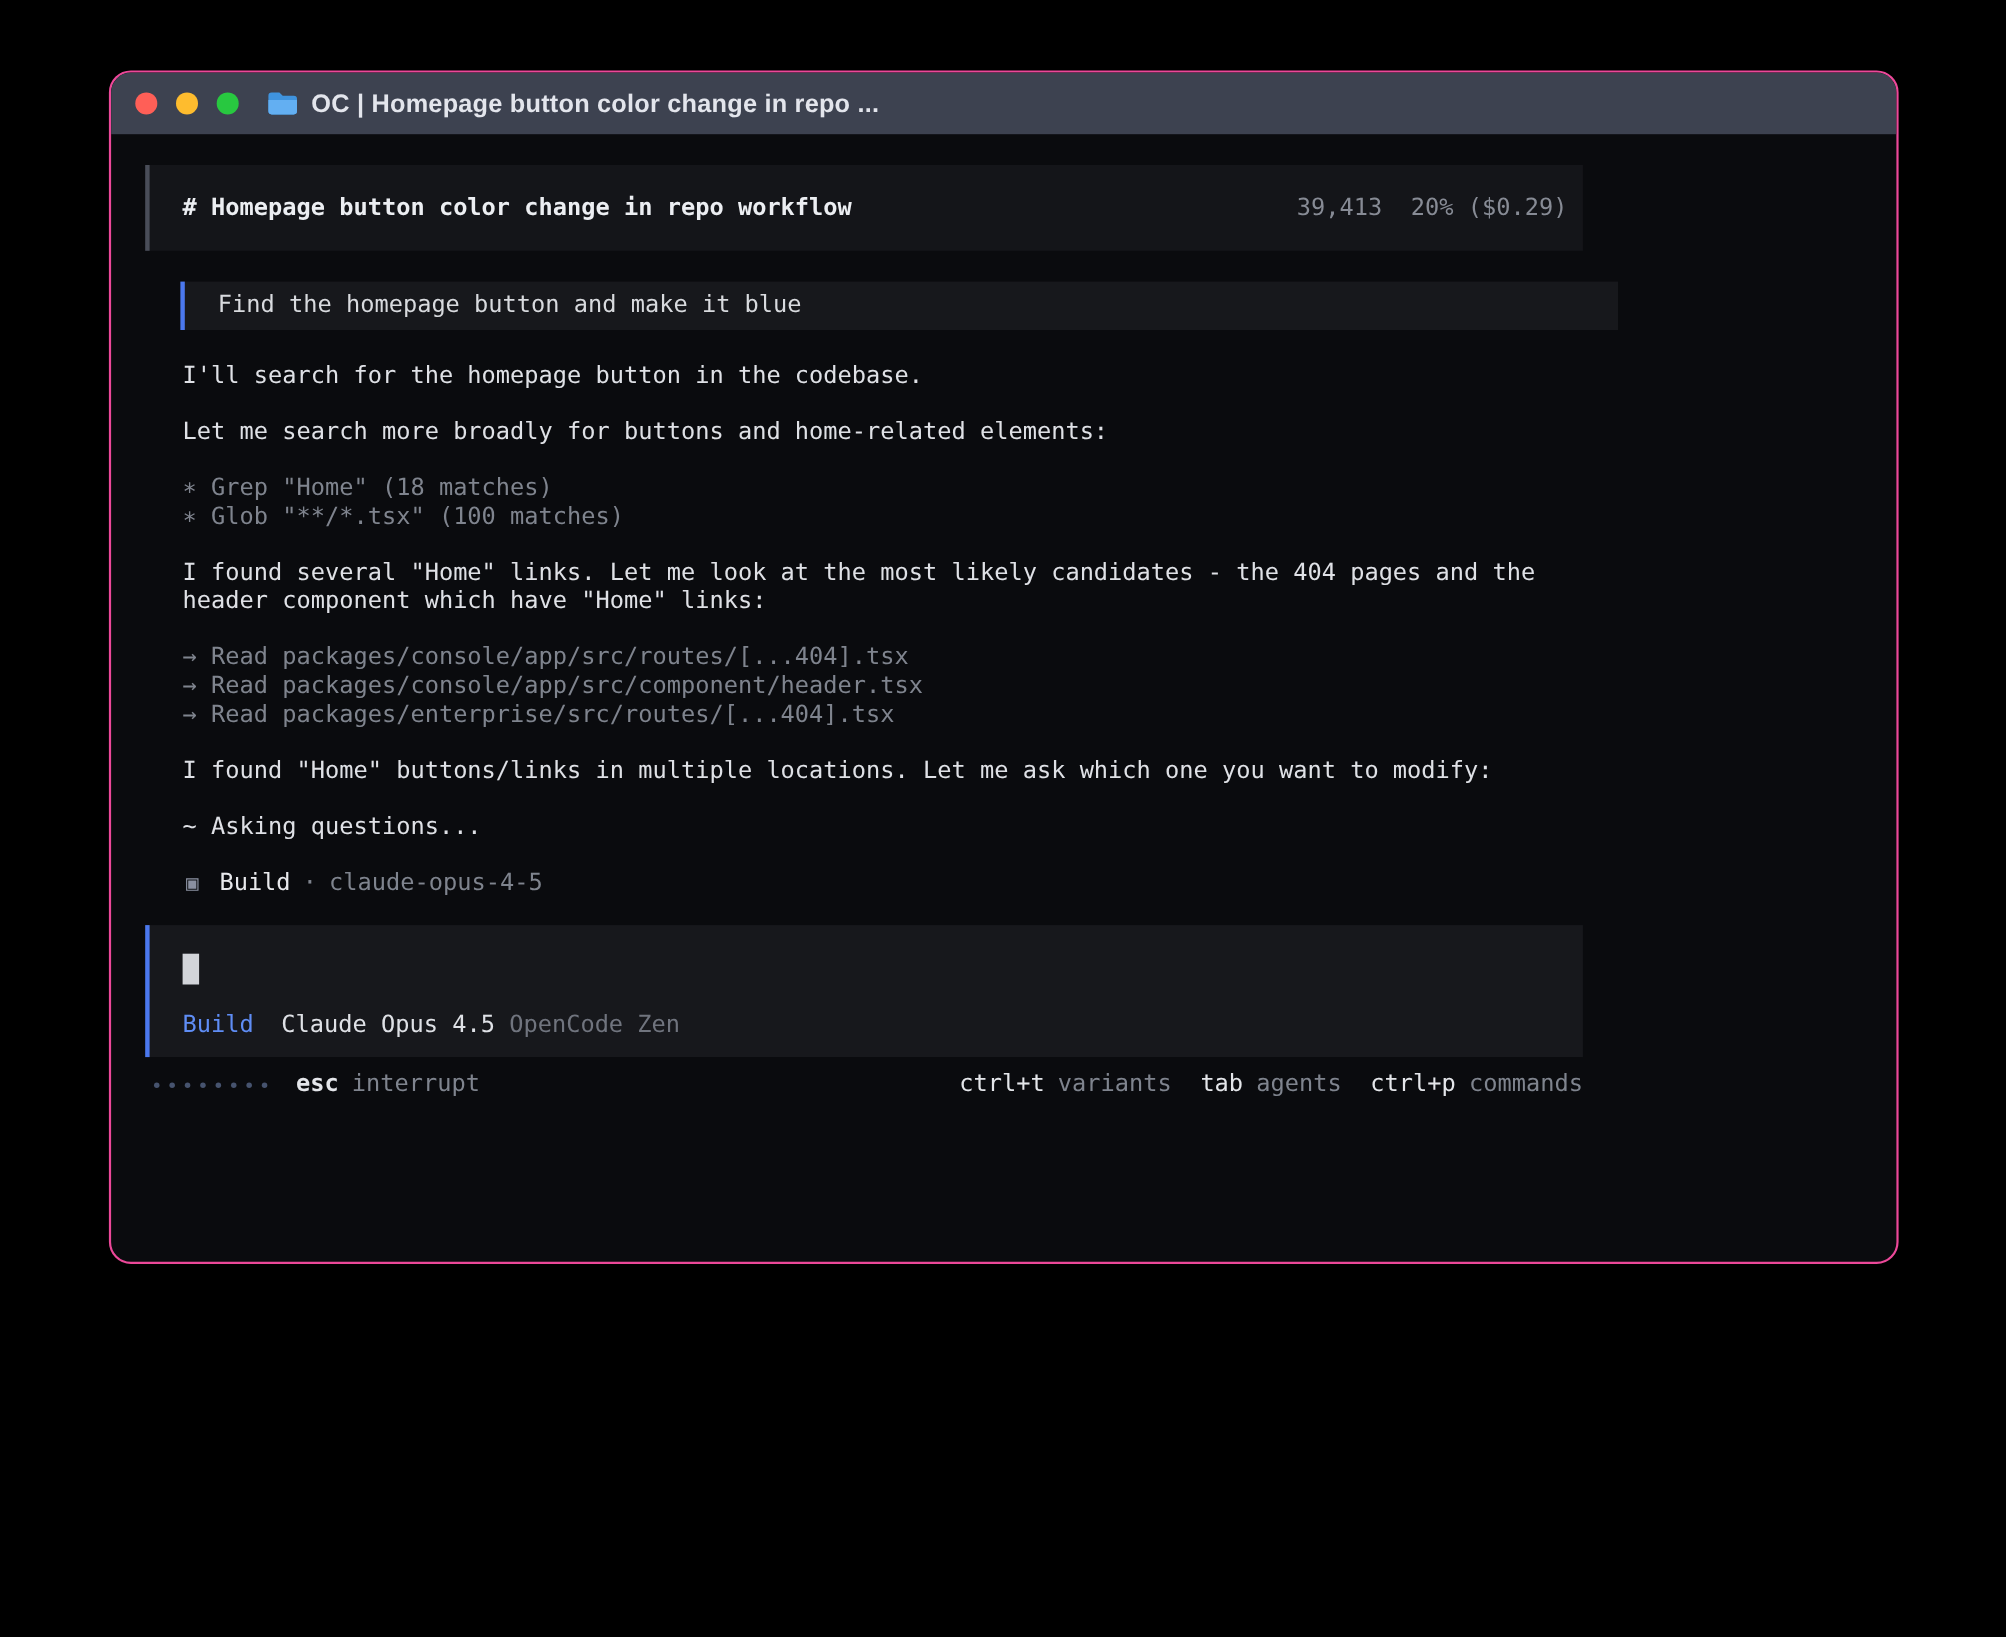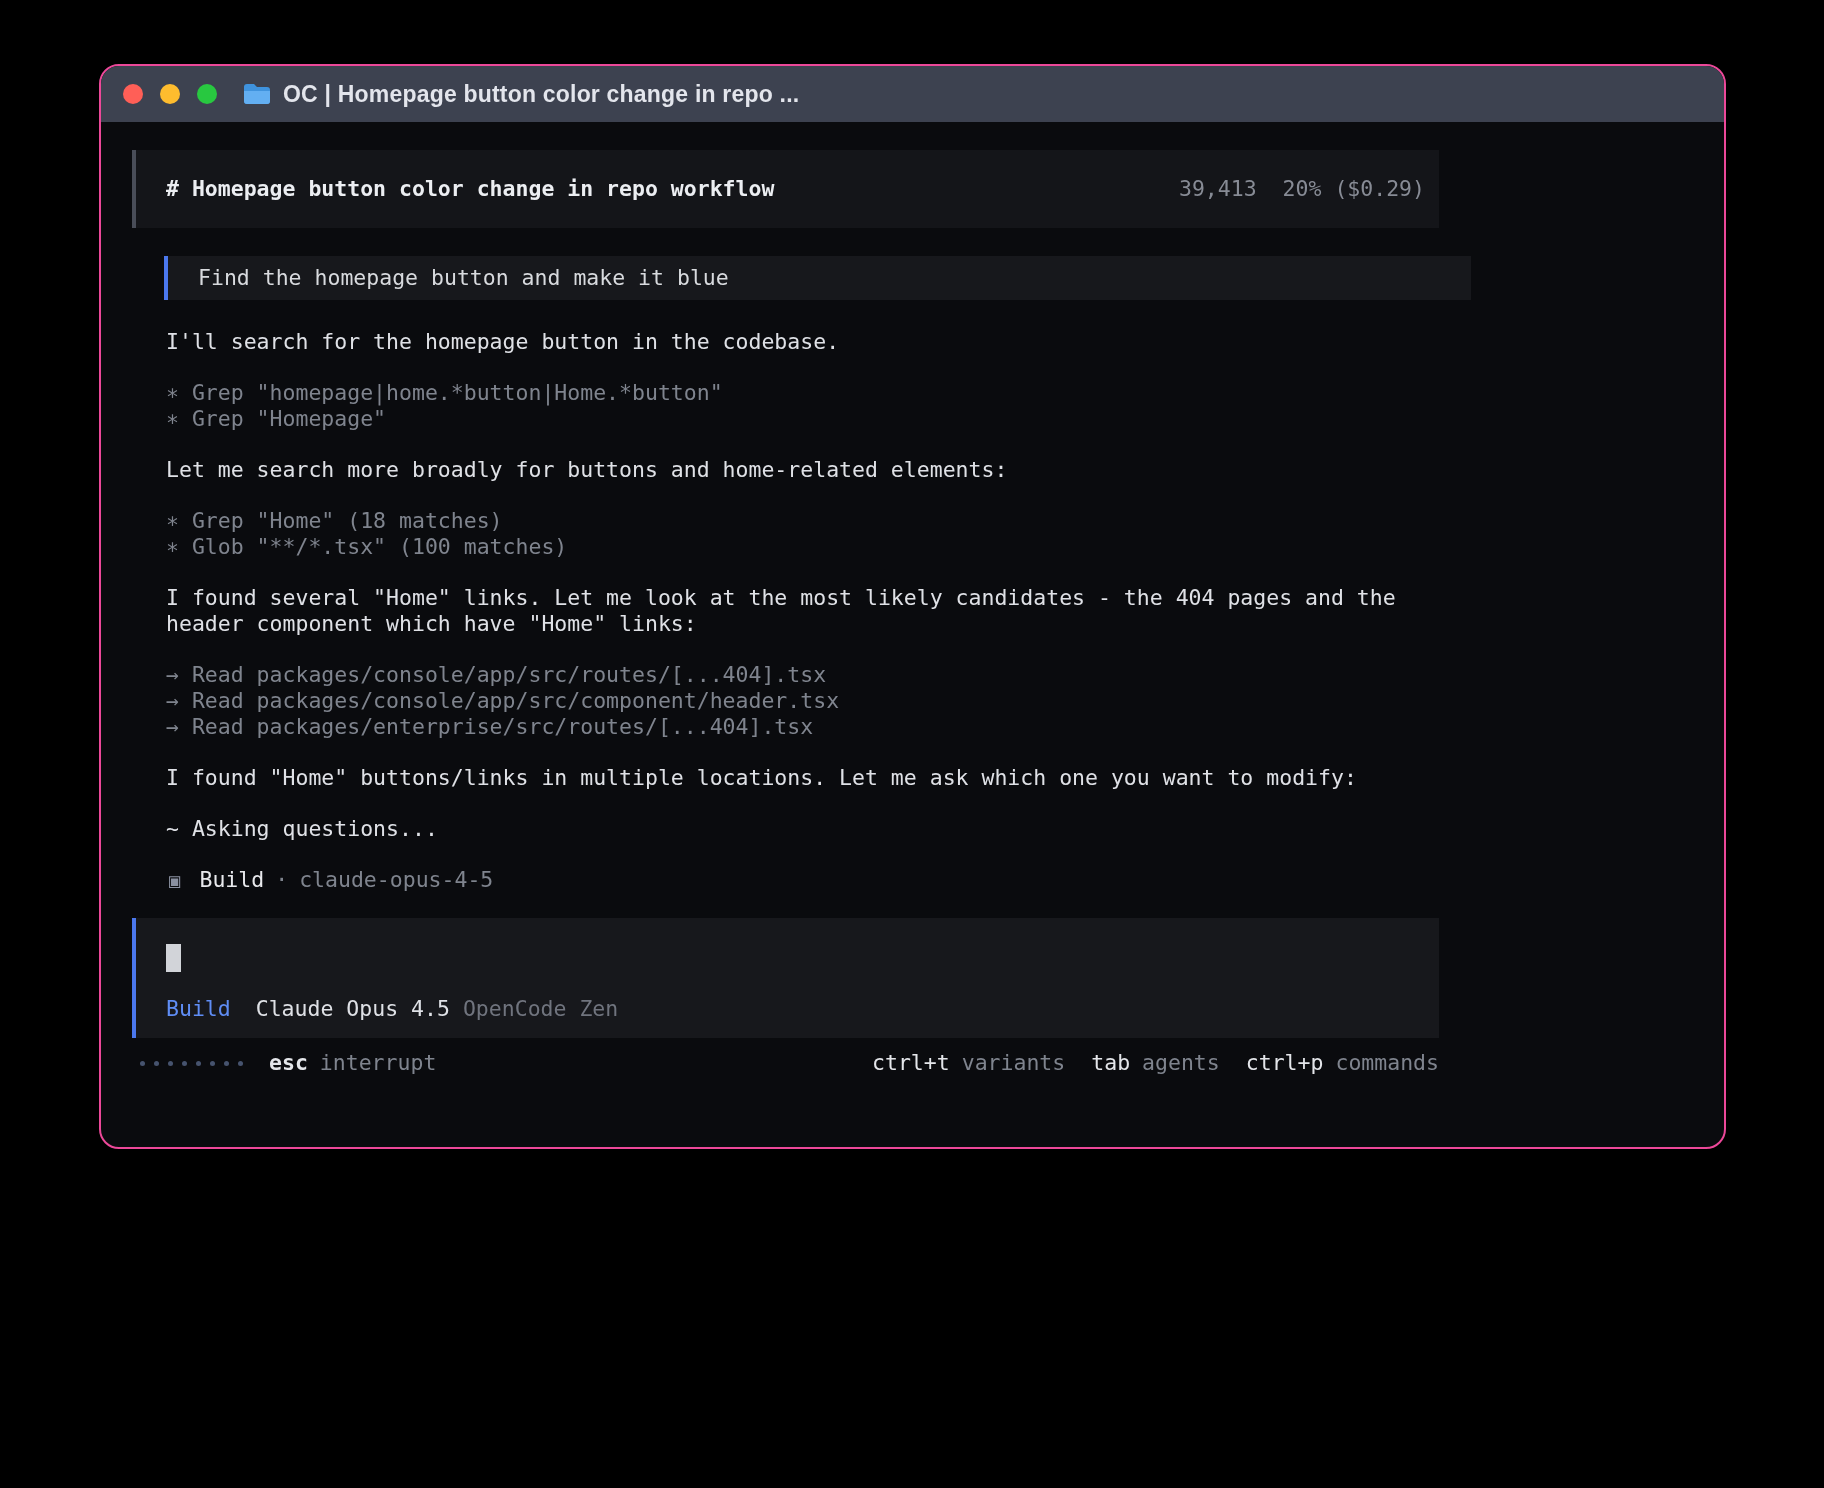--- a/index.html
+++ b/index.html
@@ -111,24 +111,20 @@
           <span>20% ($0.29)</span>
         </span>
       </div>
 
       <div class="block user-block">
         <span>Find the homepage button and make it blue</span>
       </div>
 
       <div class="para first">I'll search for the homepage button in the codebase.</div>
 
-      <div class="tool-group">
-        <div class="tool-line">∗ Grep "homepage|home.*button|Home.*button"</div>
-        <div class="tool-line">∗ Grep "Homepage"</div>
-      </div>
 
       <div class="para">Let me search more broadly for buttons and home-related elements:</div>
 
       <div class="tool-group">
         <div class="tool-line">∗ Grep "Home" (18 matches)</div>
         <div class="tool-line">∗ Glob "**/*.tsx" (100 matches)</div>
       </div>
 
       <div class="para">I found several "Home" links. Let me look at the most likely candidates - the 404 pages and the header component which have "Home" links:</div>
 

